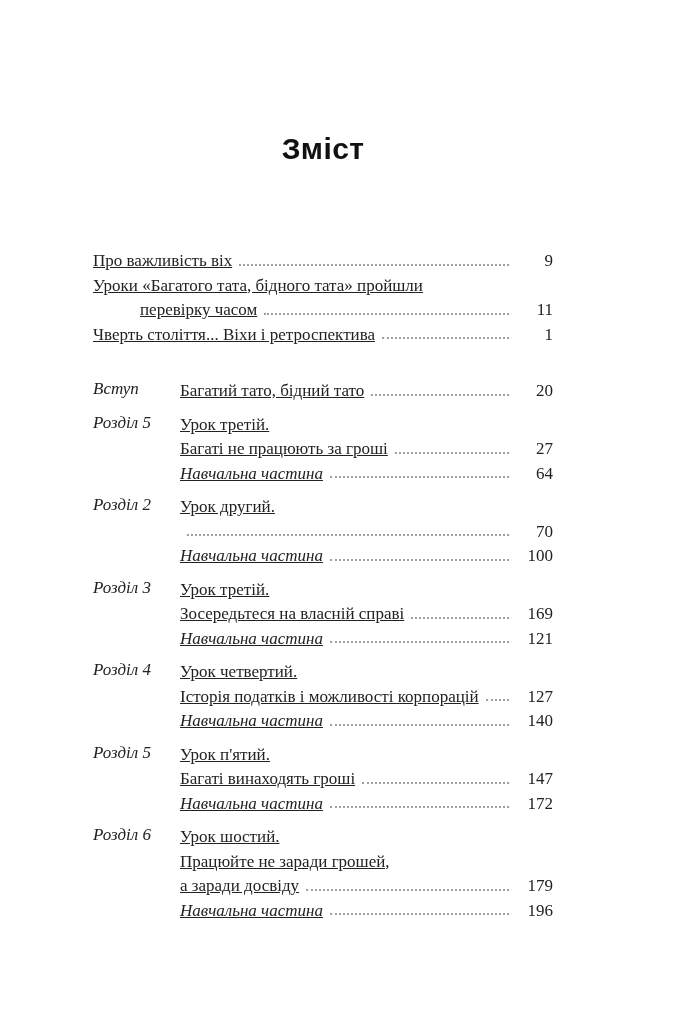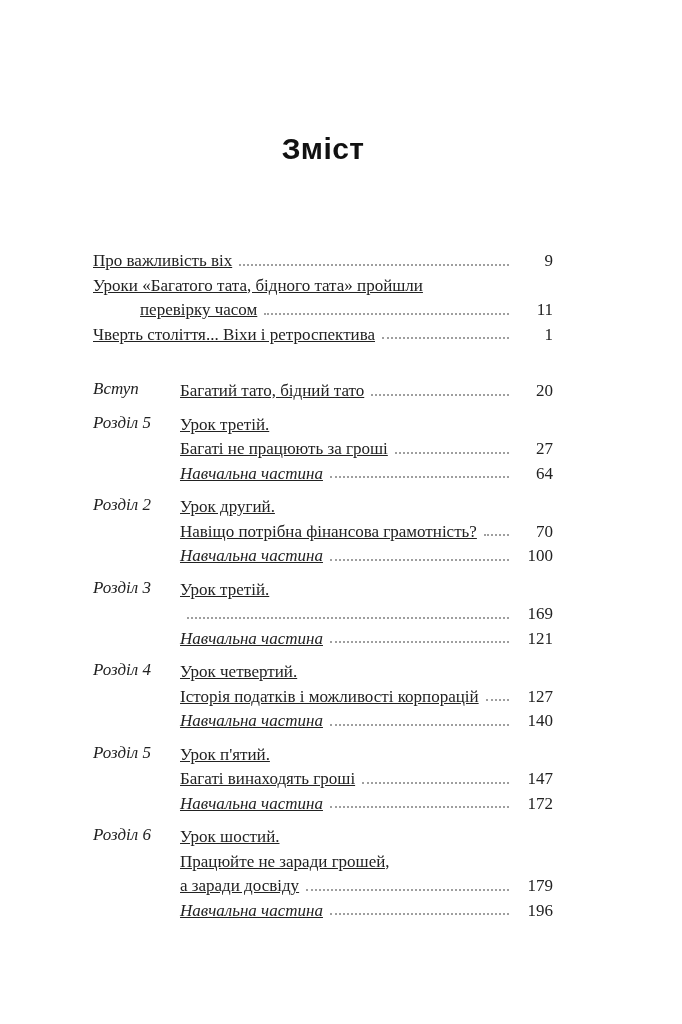--- a/index.html
+++ b/index.html
@@ -101,38 +101,38 @@
             </div>
           </div>
         </div>
         <div class="chapter">
           <div class="chapter-label">Розділ 2</div>
           <div class="chapter-rows">
             <div class="row">
               <span class="txt">Урок другий.</span>
             </div>
             <div class="row">
-              <span class="txt">Навіщо потрібна фінансова грамотність?</span>
               <span class="leader"></span>
               <span class="num">70</span>
             </div>
             <div class="row italic">
               <span class="txt">Навчальна частина</span>
               <span class="leader"></span>
               <span class="num">100</span>
             </div>
           </div>
         </div>
         <div class="chapter">
           <div class="chapter-label">Розділ 3</div>
           <div class="chapter-rows">
             <div class="row">
               <span class="txt">Урок третій.</span>
             </div>
             <div class="row">
+              <span class="txt">Зосередьтеся на власній справі</span>
               <span class="leader"></span>
               <span class="num">169</span>
             </div>
             <div class="row italic">
               <span class="txt">Навчальна частина</span>
               <span class="leader"></span>
               <span class="num">121</span>
             </div>
           </div>
         </div>

